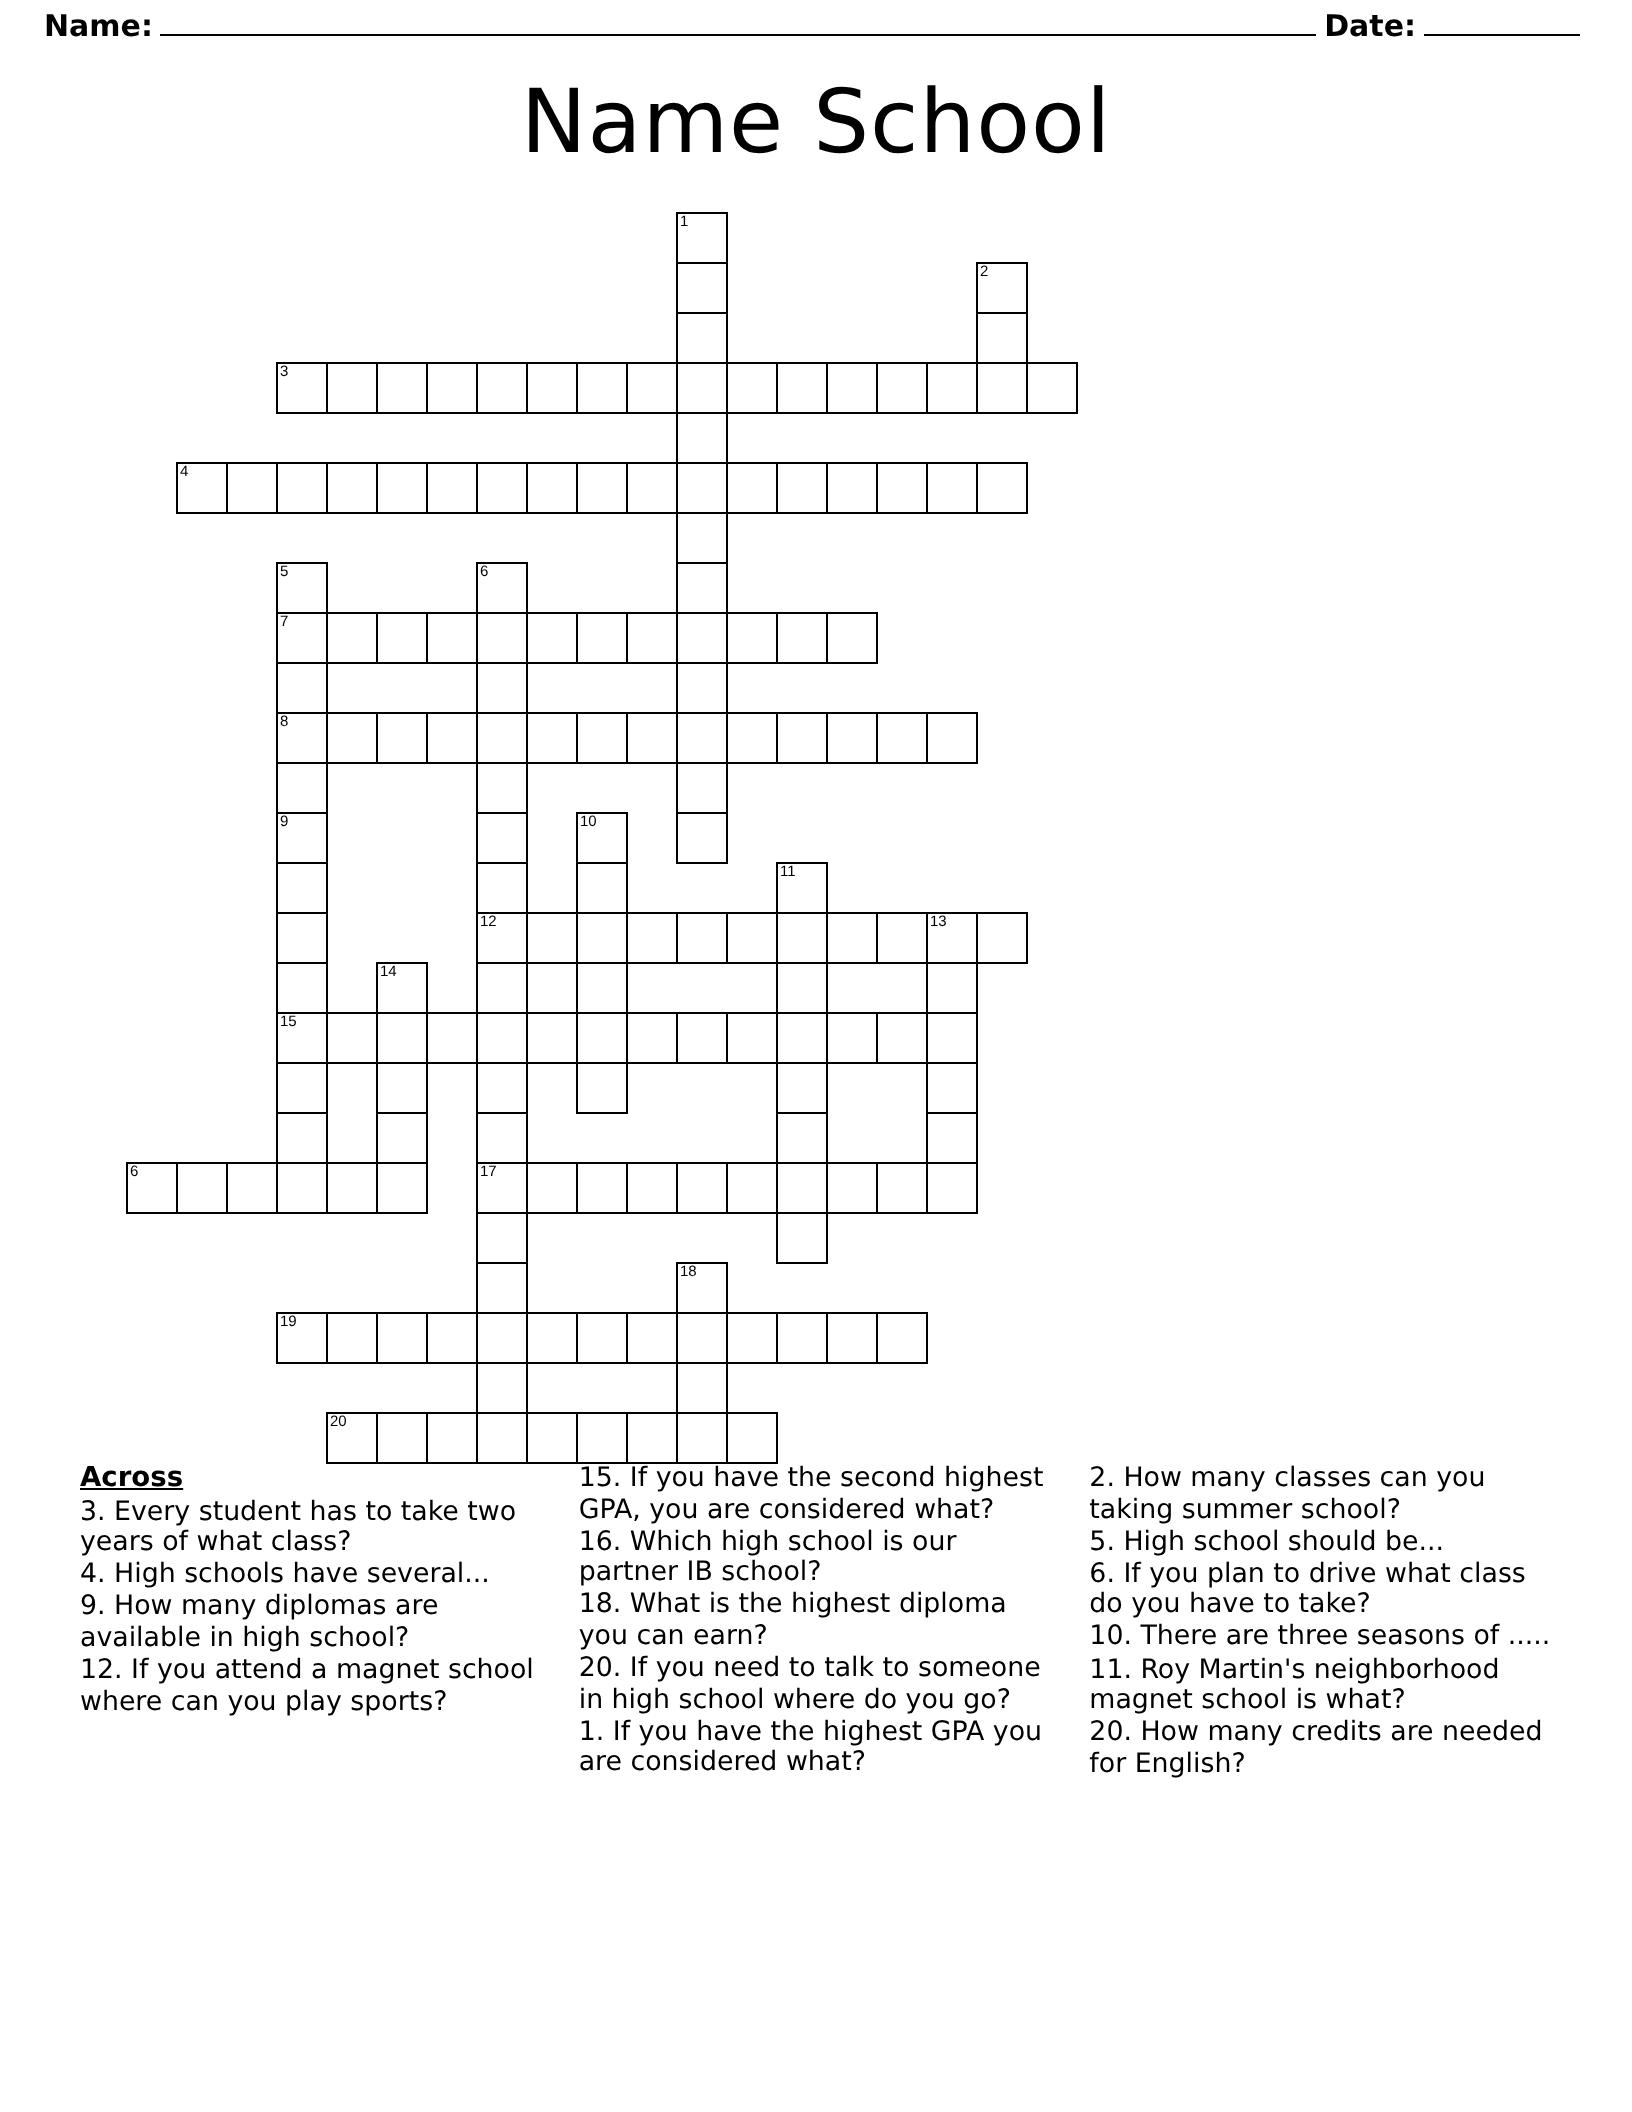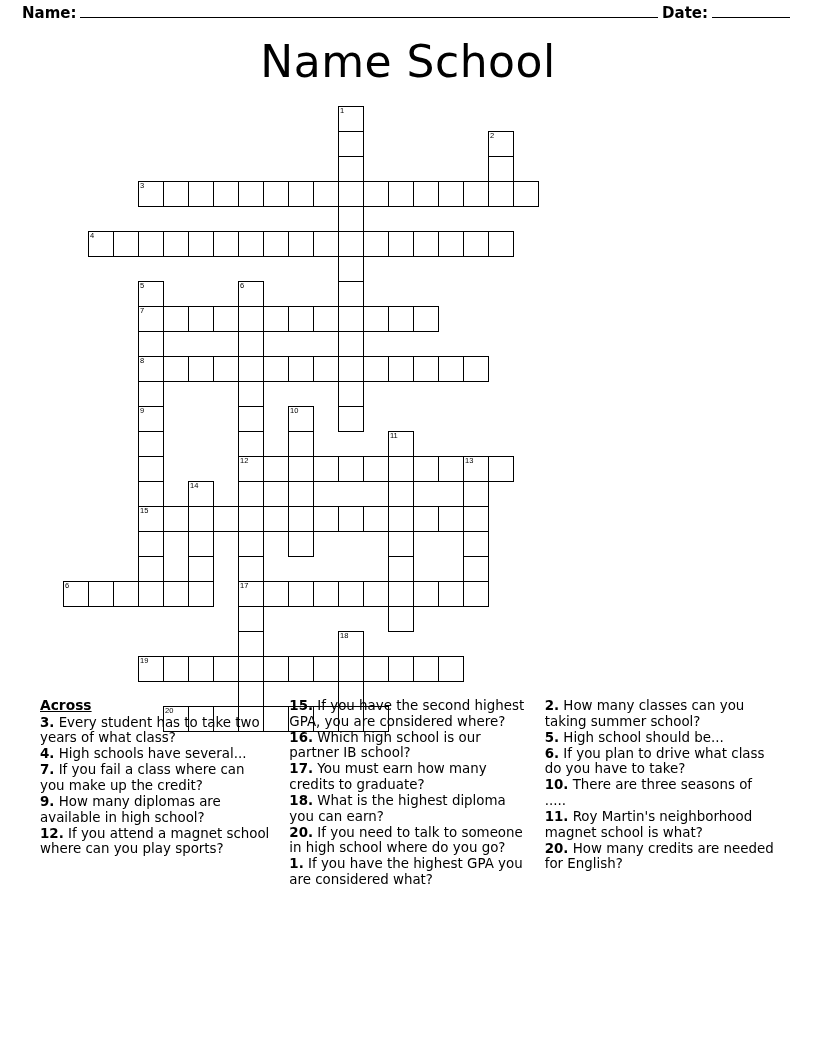--- a/index.html
+++ b/index.html
@@ -82,41 +82,41 @@
     top: 0px;
     left: 1px;
     font-size: 7.5px;
     line-height: 8px;
     font-family: "Liberation Sans", sans-serif;
   }
 
   
   .clues {
     position: absolute;
-    top: 698px;
+    top: 732px;
     left: 40px;
     width: 736px;
     display: flex;
     gap: 18px;
     font-size: 13.4px;
     line-height: 15.6px;
   }
   .clue-col { width: 232px; }
   .clue-col.mid { width: 238px; }
   .clue-col.right { width: 232px; }
   .section-head {
     font-weight: bold;
     text-decoration: underline;
     margin-bottom: 1px;
     font-size: 13.8px;
   }
   .clue {
     margin: 0 0 0.5px 0;
   }
-  .clue b { font-weight: bold; }
+  .clue b { font-weight: normal; }
 </style>
 </head>
 <body>
 
 <div class="page">
 
   <div class="header-row">
     <span class="label">Name:</span>
     <span class="rule"></span>
     <span class="label">Date:</span>
@@ -339,30 +339,28 @@
         <div class="cell" style="left: 300px; top: 600px;"></div>
       </div>
   </div>
 
   <div class="clues">
     <div class="clue-col left">
       <div class="section-head">Across</div>
       <div id="across-col-1">
           <p class="clue"><b>3.</b><span> Every student has to take two years of what class?</span></p>
           <p class="clue"><b>4.</b><span> High schools have several...</span></p>
-          <p class="clue"><b>7.</b><span> If you fail a class where can you make up the credit?</span></p>
           <p class="clue"><b>9.</b><span> How many diplomas are available in high school?</span></p>
           <p class="clue"><b>12.</b><span> If you attend a magnet school where can you play sports?</span></p>
         </div>
     </div>
     <div class="clue-col mid">
       <div id="across-col-2">
-          <p class="clue"><b>15.</b><span> If you have the second highest GPA, you are considered where?</span></p>
+          <p class="clue"><b>15.</b><span> If you have the second highest GPA, you are considered what?</span></p>
           <p class="clue"><b>16.</b><span> Which high school is our partner IB school?</span></p>
-          <p class="clue"><b>17.</b><span> You must earn how many credits to graduate?</span></p>
           <p class="clue"><b>18.</b><span> What is the highest diploma you can earn?</span></p>
           <p class="clue"><b>20.</b><span> If you need to talk to someone in high school where do you go?</span></p>
         </div>
       <div id="down-col-1">
           <p class="clue"><b>1.</b><span> If you have the highest GPA you are considered what?</span></p>
         </div>
     </div>
     <div class="clue-col right">
       <div id="down-col-2">
           <p class="clue"><b>2.</b><span> How many classes can you taking summer school?</span></p>

